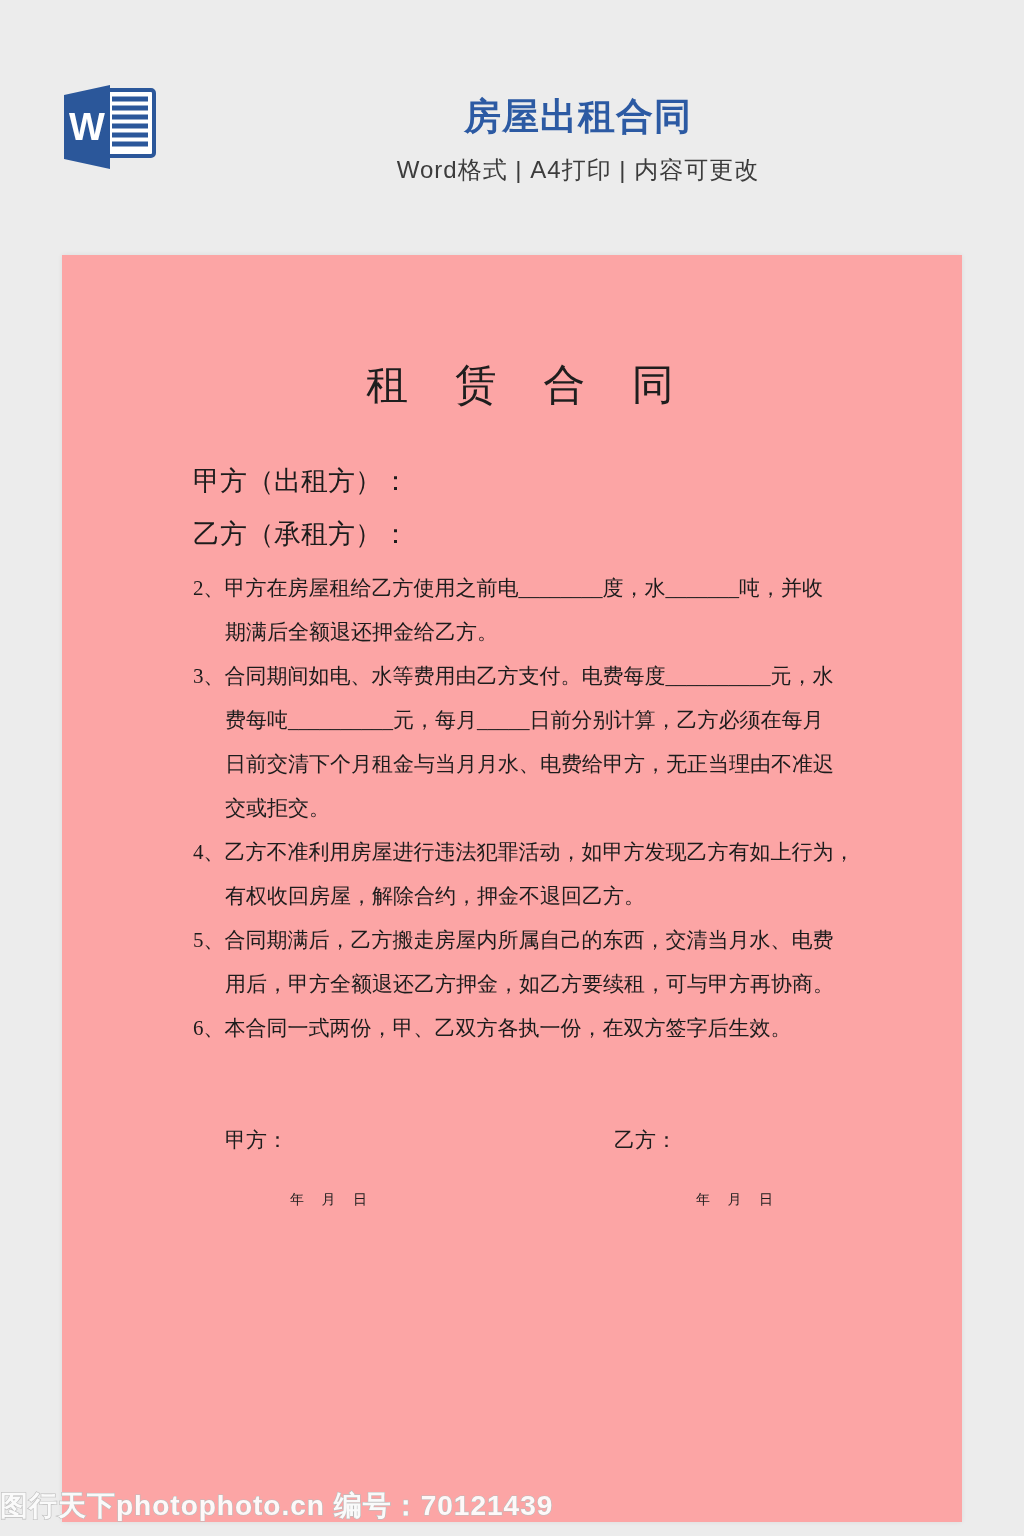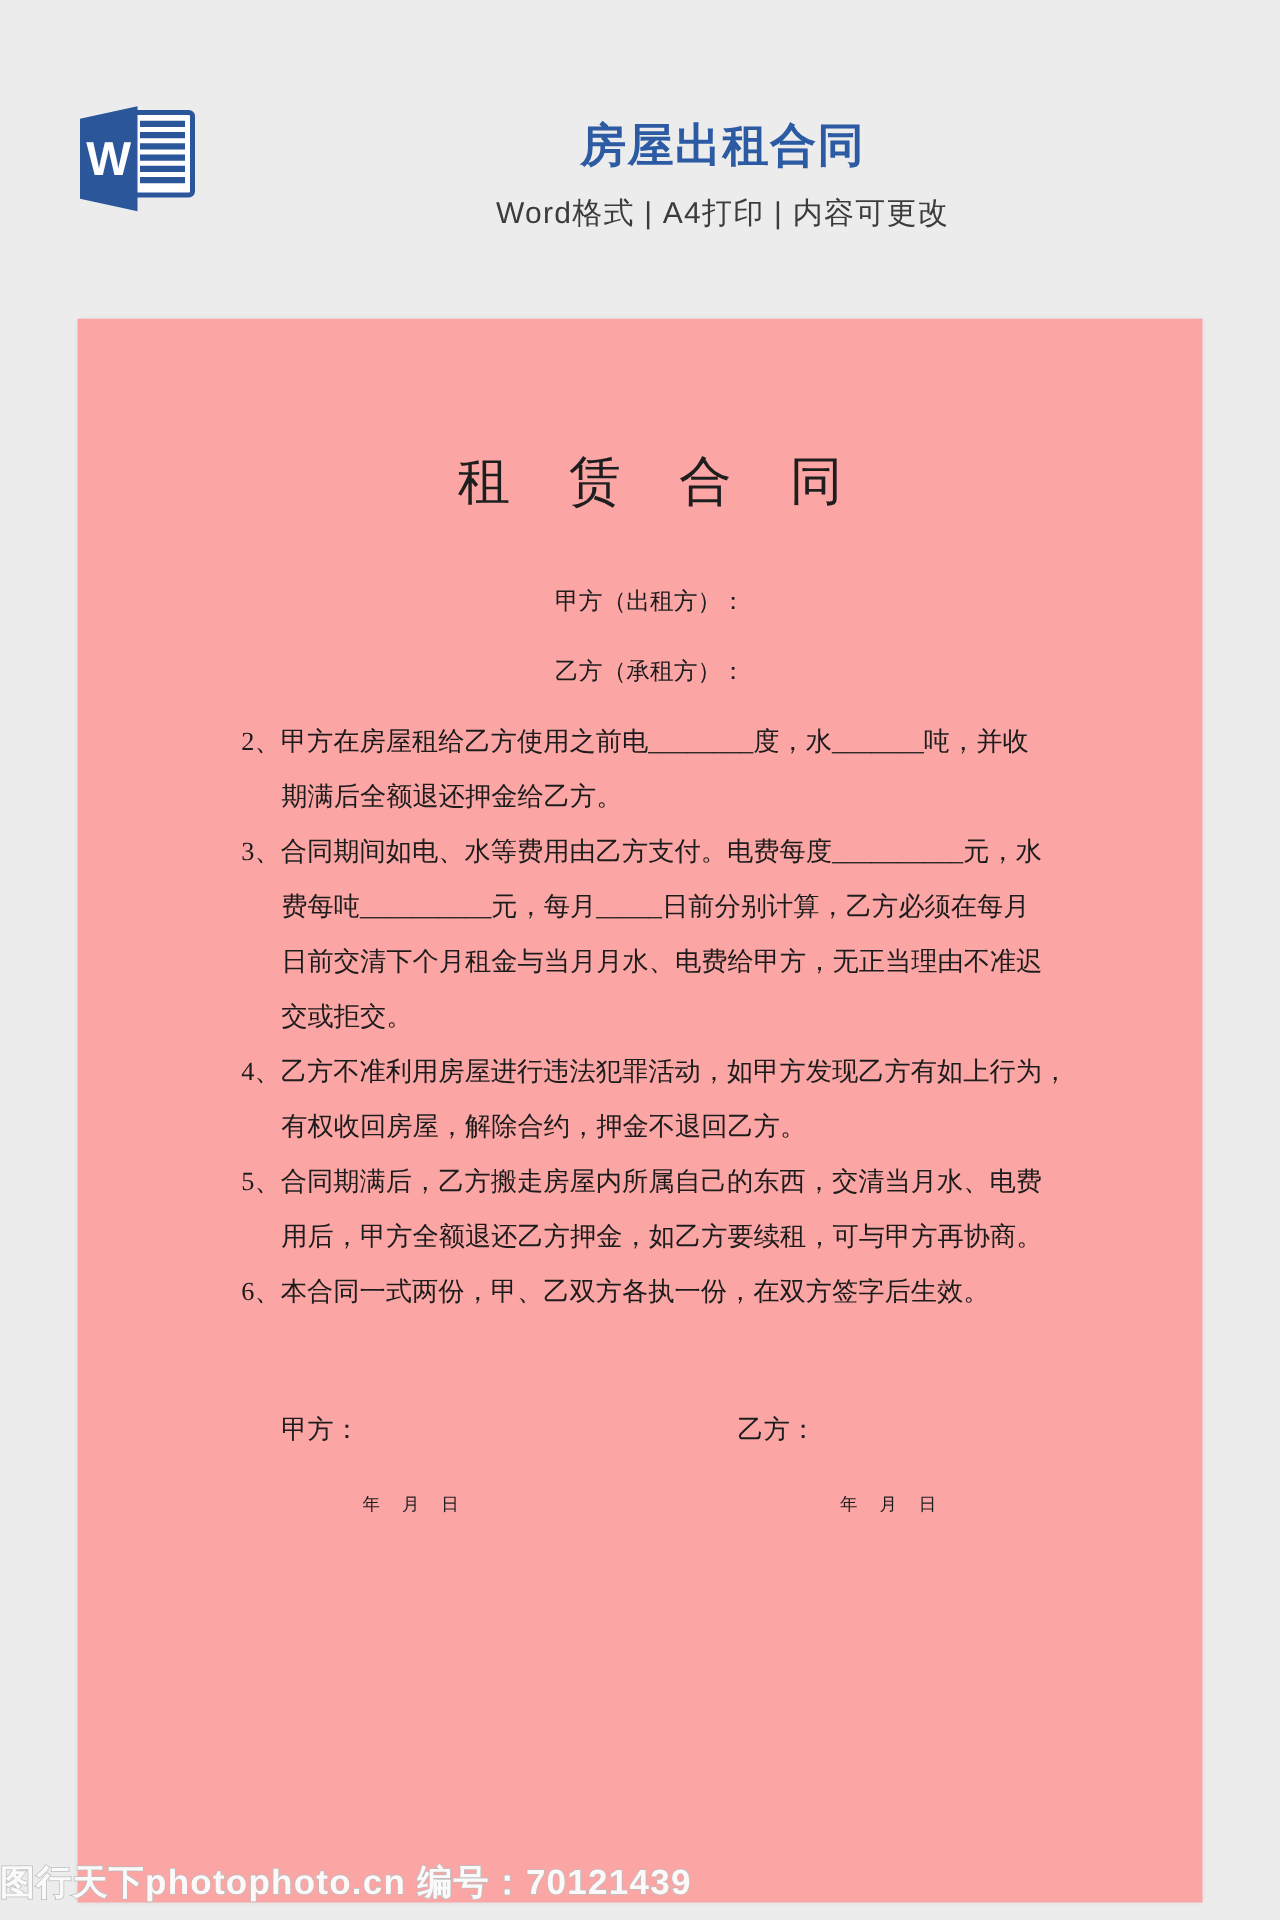--- a/index.html
+++ b/index.html
@@ -24,31 +24,31 @@
     background:#fca5a5; box-sizing:border-box;
     padding:0 115px 0 131px;
     box-shadow:0 0 5px rgba(0,0,0,0.07);
     color:#1c1c1c;
   }
   .doc-title {
     margin:102px 0 0 0; text-align:center;
     font-size:42px; font-weight:normal; letter-spacing:18px; text-indent:18px;
     color:#1e1e1e;
   }
-  .party { margin:11px; font-size:19px; line-height:45px;text-align:center; }
+  .party { margin:0; font-size:27px; line-height:45px; }
   .party-a { margin-top:46px; }
   .party-b { margin-top:8px; }
   .clauses { margin-top:9px; }
   .clause-line { font-size:21px; line-height:44px; white-space:pre; }
   .clause-line.indent { padding-left:32px; }
   
   .sig-row { display:flex; margin-top:68px; }
   .sig-col-a { width:397px; }
-  .sig-col-b { flex:1; }
-  .sig-label { font-size:21px; line-height:45px;font-family:Liberation Mono, monospace; }
+  .sig-col-b { flex:1;margin-left:24px; }
+  .sig-label { font-size:21px; line-height:45px; }
   .sig-col-a .sig-label { padding-left:32px; }
   .sig-date { font-size:14px; line-height:45px; margin-top:14px; white-space:pre; }
   .sig-col-a .sig-date { padding-left:97px; }
   .sig-col-b .sig-date { padding-left:82px; }
   
   .watermark {
     position:absolute; left:0; bottom:11px;
     font-family:"Liberation Sans", sans-serif;
     font-size:28px; font-weight:bold; letter-spacing:1px;
     color:rgba(255,255,255,0.92);

